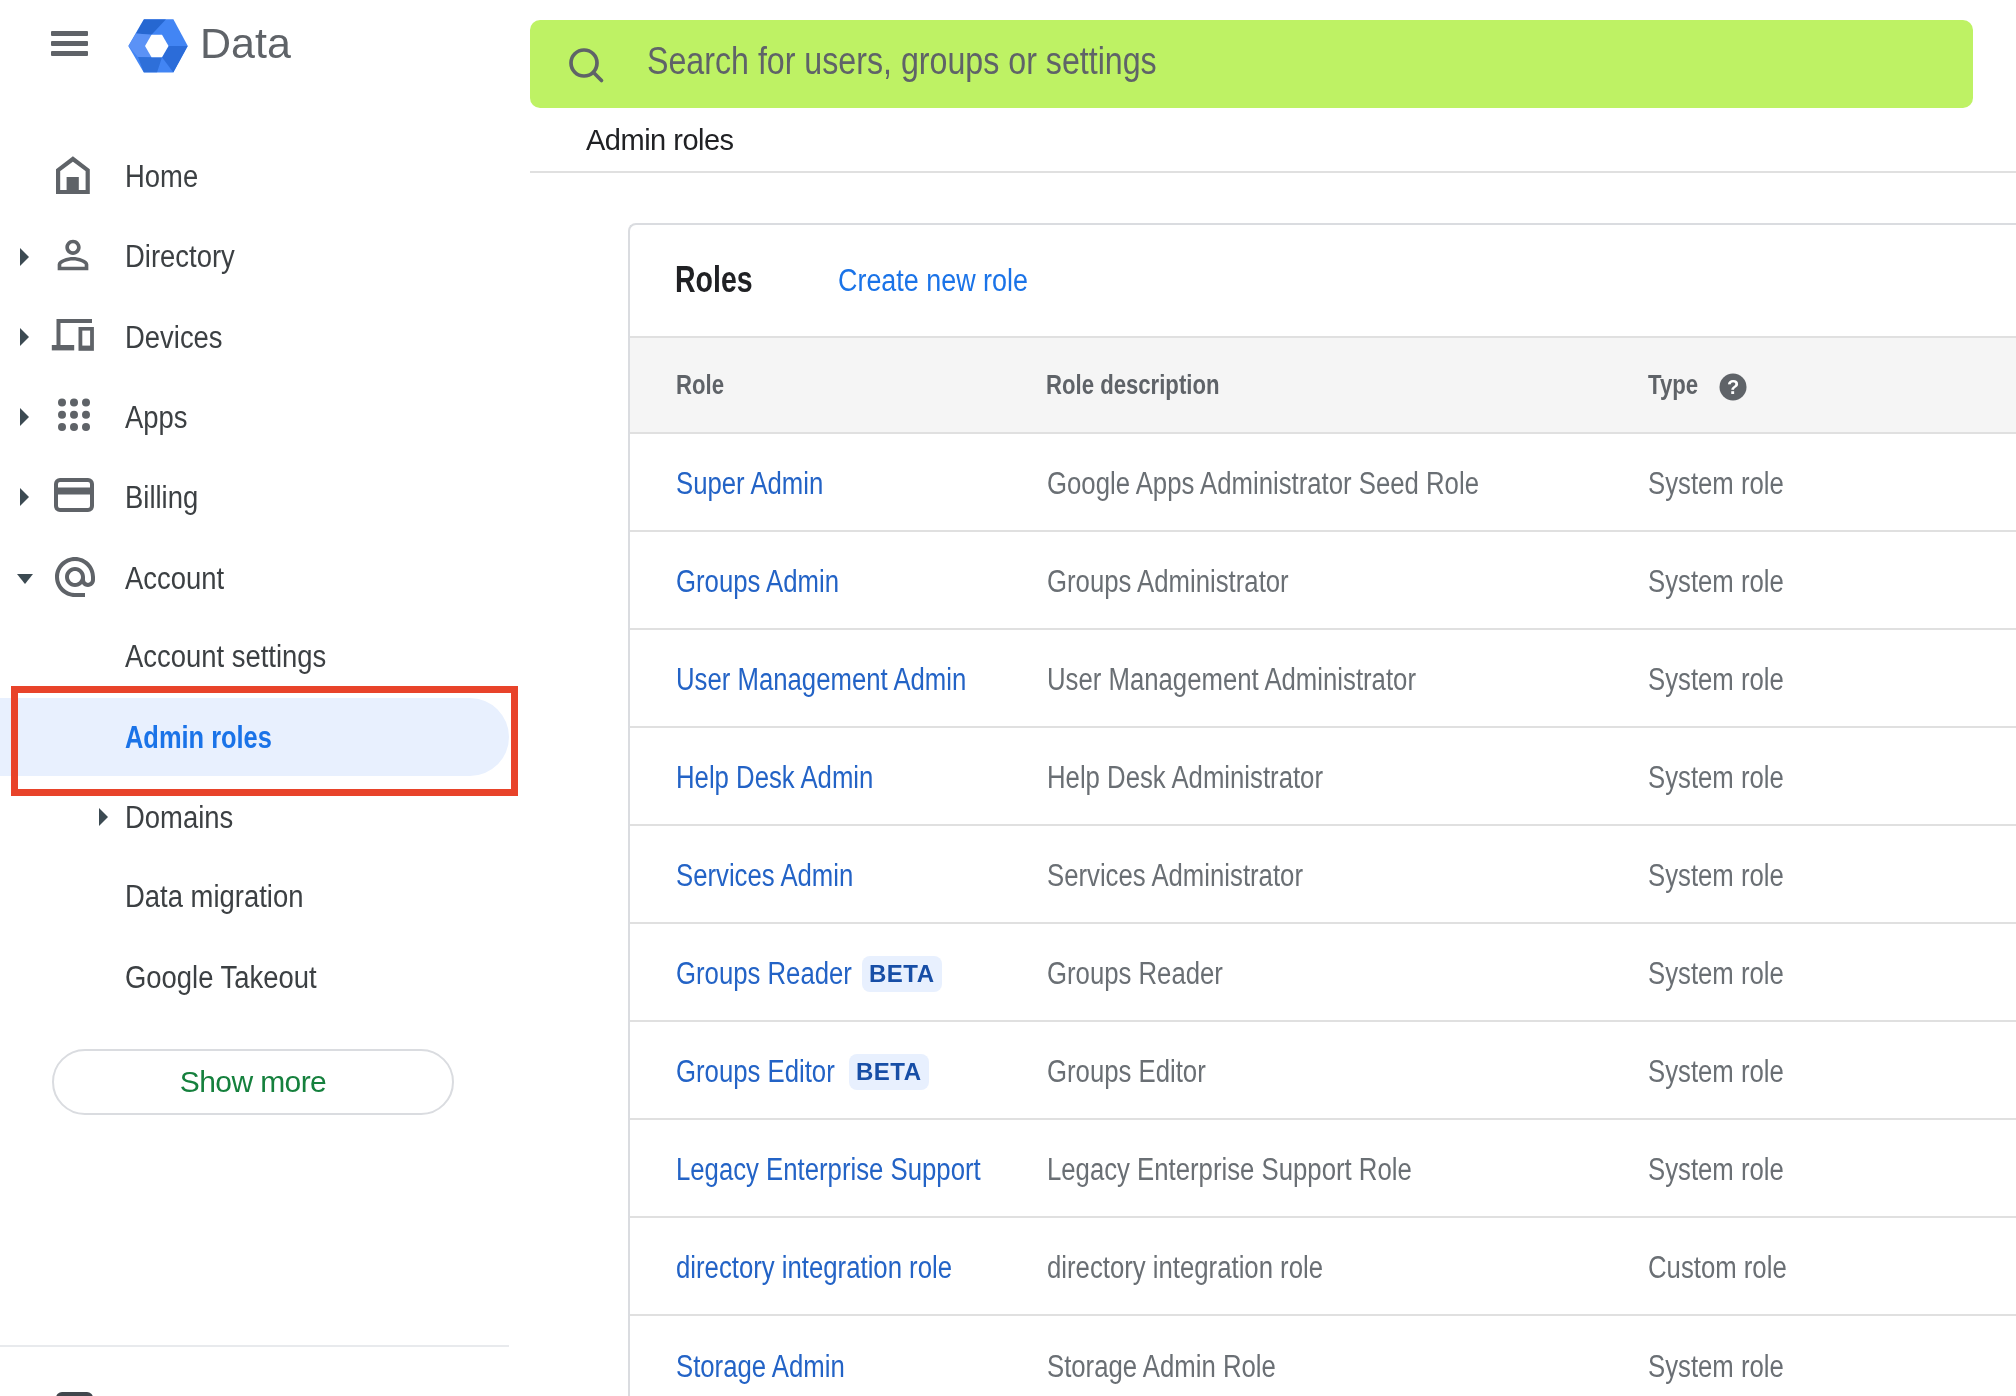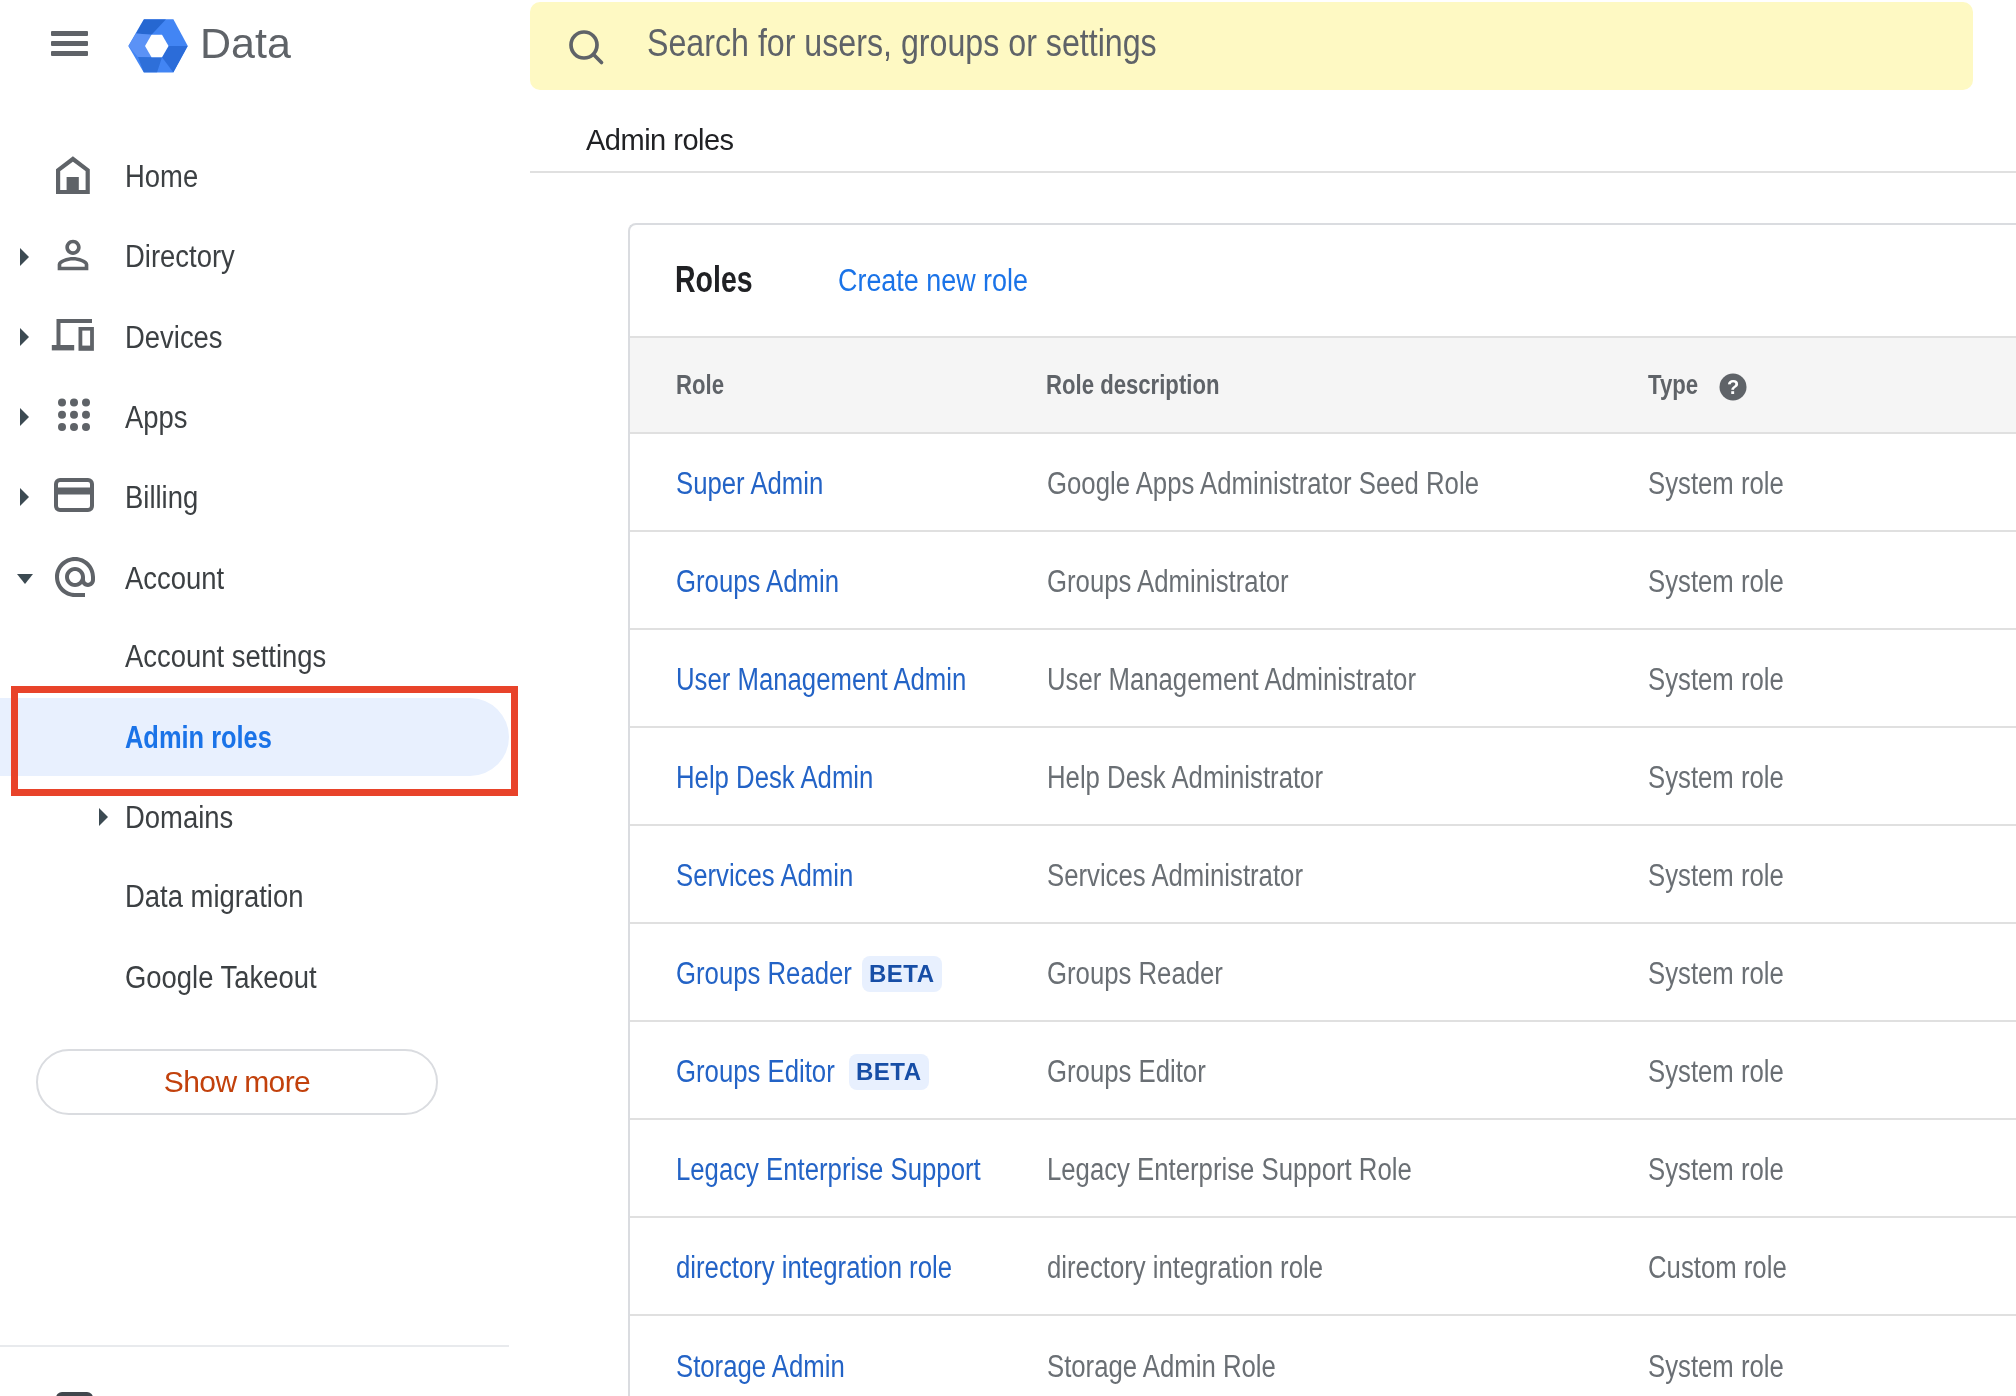--- a/index.html
+++ b/index.html
@@ -3,31 +3,31 @@
 <meta charset="utf-8">
 <style>
   * { margin:0; padding:0; box-sizing:border-box; }
   html,body { background:#fff; }
   #page { position:relative; width:2016px; height:1396px; overflow:hidden;
           font-family:"Liberation Sans", sans-serif; background:#fff; }
   .abs { position:absolute; }
   .vc { transform:translateY(-50%) scaleX(var(--sx,1)); transform-origin:0 50%; white-space:nowrap; }
   
   .burger span { display:block; width:37px; height:5px; background:#5f6368; border-radius:1px; }
-  .searchbar { left:530px; top:2px; width:1443px; height:88px; background:#fef9c3; border-radius:10px; }
+  .searchbar { left:530px; top:20px; width:1443px; height:88px; background:#bef264; border-radius:10px; }
   .ptitle { left:586px; top:140px; font-size:29px; color:#202124; letter-spacing:-0.5px; }
   .pdivider { left:530px; top:171px; width:1486px; height:2px; background:#e0e0e0; }
   
   .nav-label { font-size:31px; color:#3c4043; --sx:0.885; }
   .tri-r { width:0; height:0; border-top:9px solid transparent; border-bottom:9px solid transparent; border-left:9px solid #3c4a52; }
   .tri-d { width:0; height:0; border-left:8px solid transparent; border-right:8px solid transparent; border-top:10px solid #3c4a52; }
   .pill { left:0; top:698px; width:509px; height:78px; background:#e8f0fe; border-radius:0 39px 39px 0; }
   .redbox { left:11px; top:686px; width:507px; height:110px; border:7px solid #e8432a; }
-  .showmore { left:36px; top:1049px; width:402px; height:66px; border:2px solid #dadce0; border-radius:34px;
-              display:flex; align-items:center; justify-content:center; font-size:30px; color:#c2410c; letter-spacing:-0.6px; }
+  .showmore { left:52px; top:1049px; width:402px; height:66px; border:2px solid #dadce0; border-radius:34px;
+              display:flex; align-items:center; justify-content:center; font-size:30px; color:#15803d; letter-spacing:-0.6px; }
   .botdiv { left:0; top:1345px; width:509px; height:2px; background:#e8eaed; }
   .boticon { left:56px; top:1392px; width:37px; height:20px; border:4px solid #41474d; border-radius:6px; }
   
   .card { left:628px; top:223px; width:1390px; height:1180px; border:2px solid #dadce0; border-bottom:none; border-right:none; border-radius:8px 0 0 0; }
   .roles-h { font-size:37px; font-weight:bold; color:#202124; }
   .create { font-size:31px; color:#1a73e8; }
   .thead { position:absolute; left:0; top:111px; width:1388px; height:98px; background:#f5f5f5;
            border-top:2px solid #e0e0e0; border-bottom:2px solid #e0e0e0; }
   .th { position:absolute; top:50%; font-size:27px; font-weight:bold; color:#5f6368; --sx:0.82; }
   .row { position:absolute; left:0; width:1388px; height:98px; border-bottom:2px solid #e0e0e0; }

